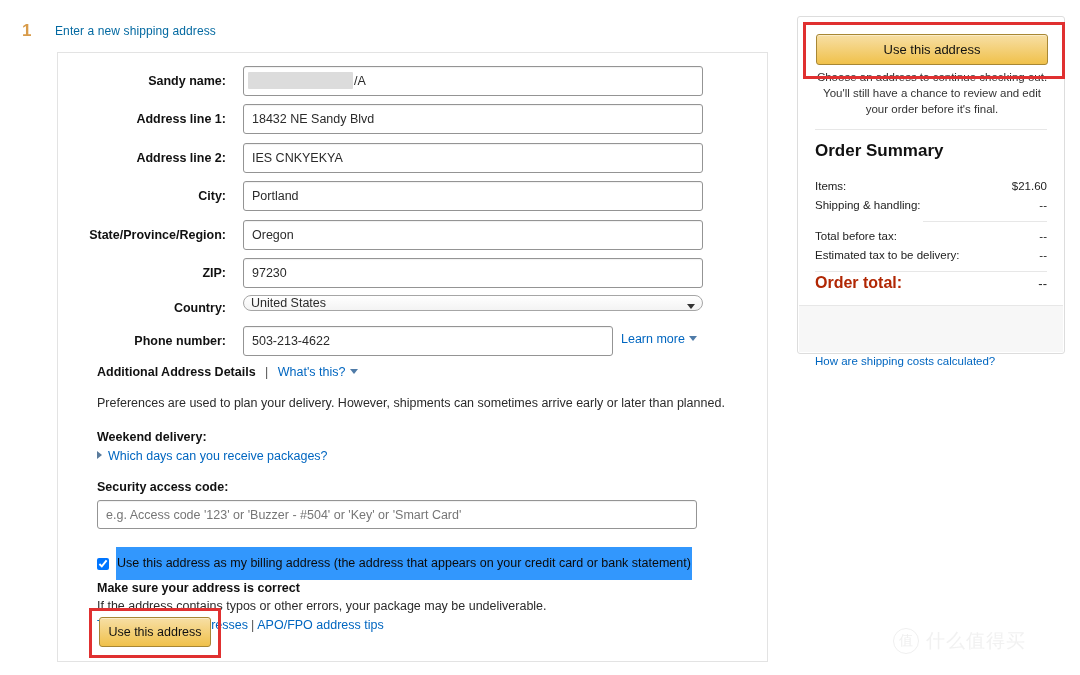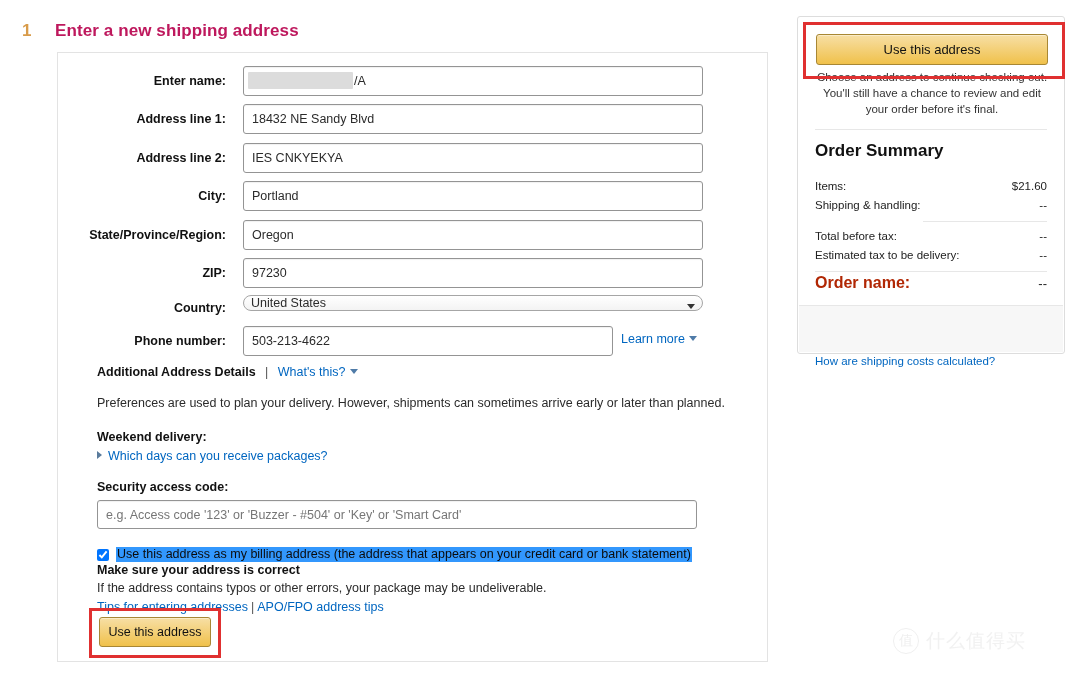--- a/index.html
+++ b/index.html
@@ -31,23 +31,23 @@
     top: 0;
     font-size: 17px;
     font-weight: bold;
     color: #d89b4a;
     line-height: 26px;
   }
   #step-title {
     position: absolute;
     left: 55px;
     top: 0;
-    font-size: 17px;
-    font-weight: bold;
-    color: #be185d;
+    font-size: 12px;
+    font-weight: normal;
+    color: #0369a1;
     line-height: 26px;
     letter-spacing: .1px;
   }
 
   
   #address-form-panel {
     position: absolute;
     left: 57px;
     top: 52px;
     width: 711px;
@@ -232,21 +232,21 @@
     width: 12px;
     height: 12px;
     margin: 0 7px 0 0;
     flex: 0 0 auto;
   }
   #billing-label {
     font-size: 12.5px;
     color: #0b0b0b;
     background: #3297fd;
     line-height: 15px;
-    padding: 0 1px;
+    padding: 9px 1px;
     cursor: pointer;
   }
 
   
   #make-sure-block { }
   #make-sure-title {
     font-size: 12.5px;
     font-weight: bold;
     color: #111111;
     line-height: 17px;
@@ -440,21 +440,21 @@
 <body>
 
 <div id="step-header">
   <div id="step-number">1</div>
   <div id="step-title">Enter a new shipping address</div>
 </div>
 
 <div id="address-form-panel">
 
   <div class="form-row" style="top:13px;">
-    <div class="field-label">Enter name:</div>
+    <div class="field-label">Sandy name:</div>
     <input class="field-input" id="full-name-input" style="padding-left: 110px;" value="/A">
     <div id="full-name-redaction"></div>
   </div>
 
   <div class="form-row" style="top:51px;text-decoration:underline;">
     <div class="field-label">Address line 1:</div>
     <input class="field-input" value="18432 NE Sandy Blvd" style="">
   </div>
 
   <div class="form-row" style="top:90px;">
@@ -556,21 +556,21 @@
       <span class="value">--</span>
     </div>
     <div class="summary-row">
       <span>Estimated tax to be delivery:</span>
       <span class="value">--</span>
     </div>
     <div class="summary-rule"></div>
   </div>
 
   <div id="order-total-row">
-    <span id="order-total-label">Order name:</span>
+    <span id="order-total-label">Order total:</span>
     <span id="order-total-value">--</span>
   </div>
 
   <div id="sidebar-footer">
     <span id="shipping-costs-link">How are shipping costs calculated?</span>
   </div>
 
 </div>
 
 <div id="sidebar-highlight-box"></div>

